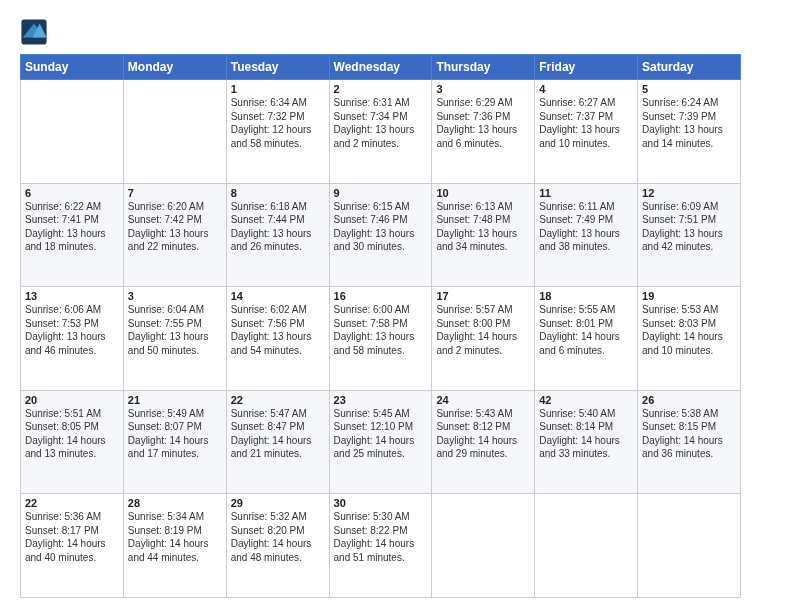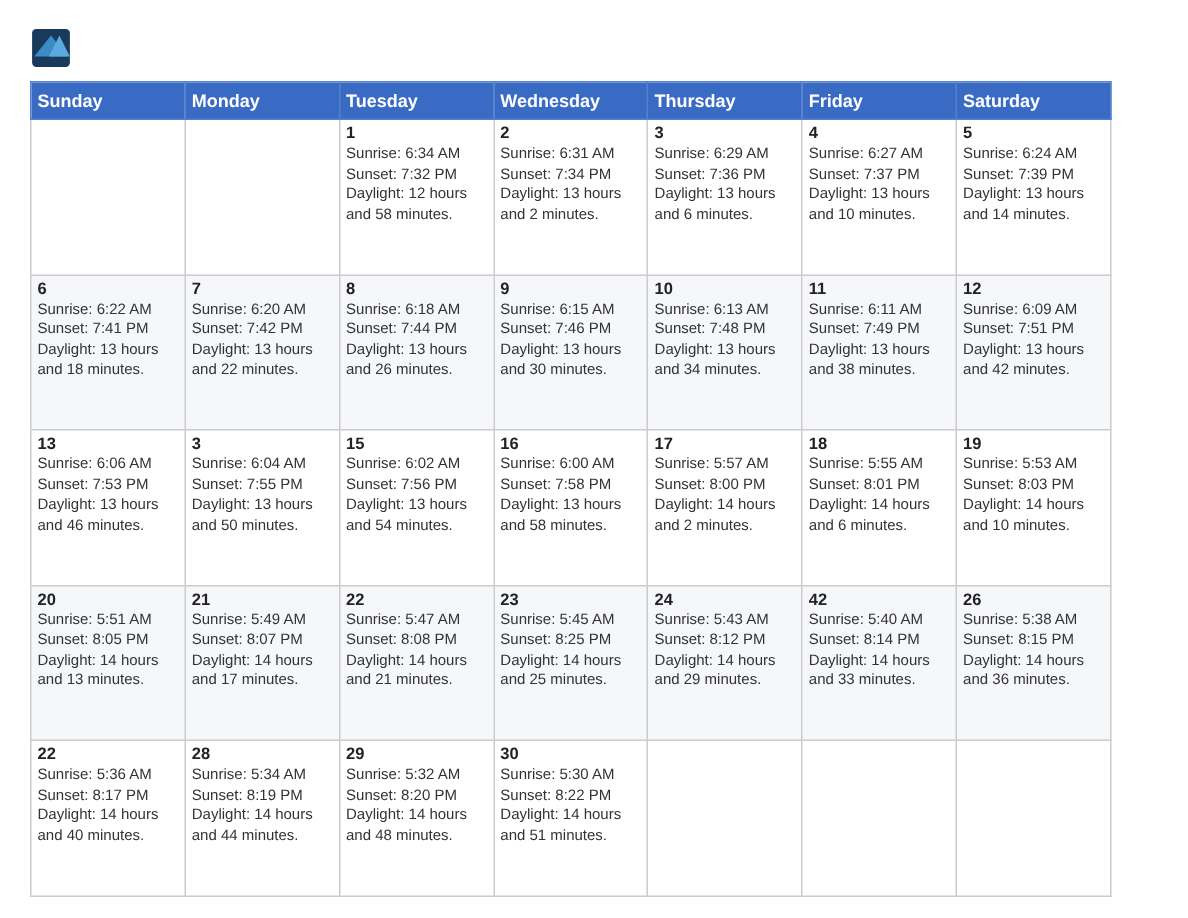--- a/index.html
+++ b/index.html
@@ -239,21 +239,21 @@
 and 46 minutes.</div>
           </td>
           <td>
             <span class="day-num">3</span>
             <div class="day-info">Sunrise: 6:04 AM
 Sunset: 7:55 PM
 Daylight: 13 hours
 and 50 minutes.</div>
           </td>
           <td>
-            <span class="day-num">15</span>
+            <span class="day-num">14</span>
             <div class="day-info">Sunrise: 6:02 AM
 Sunset: 7:56 PM
 Daylight: 13 hours
 and 54 minutes.</div>
           </td>
           <td>
             <span class="day-num">16</span>
             <div class="day-info">Sunrise: 6:00 AM
 Sunset: 7:58 PM
 Daylight: 13 hours
@@ -292,28 +292,28 @@
           <td>
             <span class="day-num">21</span>
             <div class="day-info">Sunrise: 5:49 AM
 Sunset: 8:07 PM
 Daylight: 14 hours
 and 17 minutes.</div>
           </td>
           <td>
             <span class="day-num">22</span>
             <div class="day-info">Sunrise: 5:47 AM
-Sunset: 8:08 PM
+Sunset: 8:47 PM
 Daylight: 14 hours
 and 21 minutes.</div>
           </td>
           <td>
             <span class="day-num">23</span>
             <div class="day-info">Sunrise: 5:45 AM
-Sunset: 8:25 PM
+Sunset: 12:10 PM
 Daylight: 14 hours
 and 25 minutes.</div>
           </td>
           <td>
             <span class="day-num">24</span>
             <div class="day-info">Sunrise: 5:43 AM
 Sunset: 8:12 PM
 Daylight: 14 hours
 and 29 minutes.</div>
           </td>

